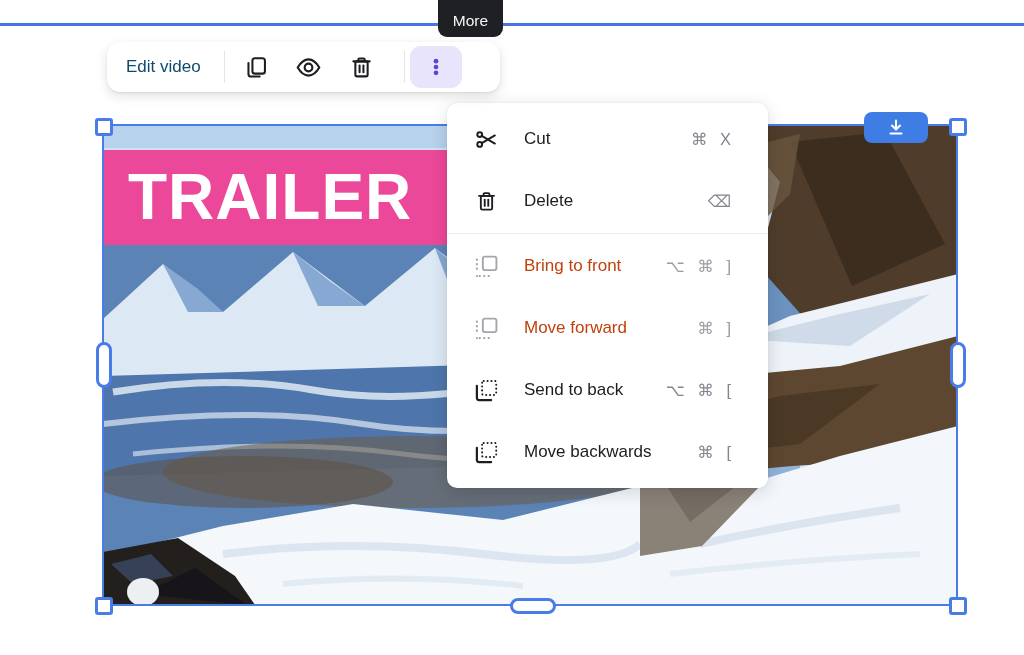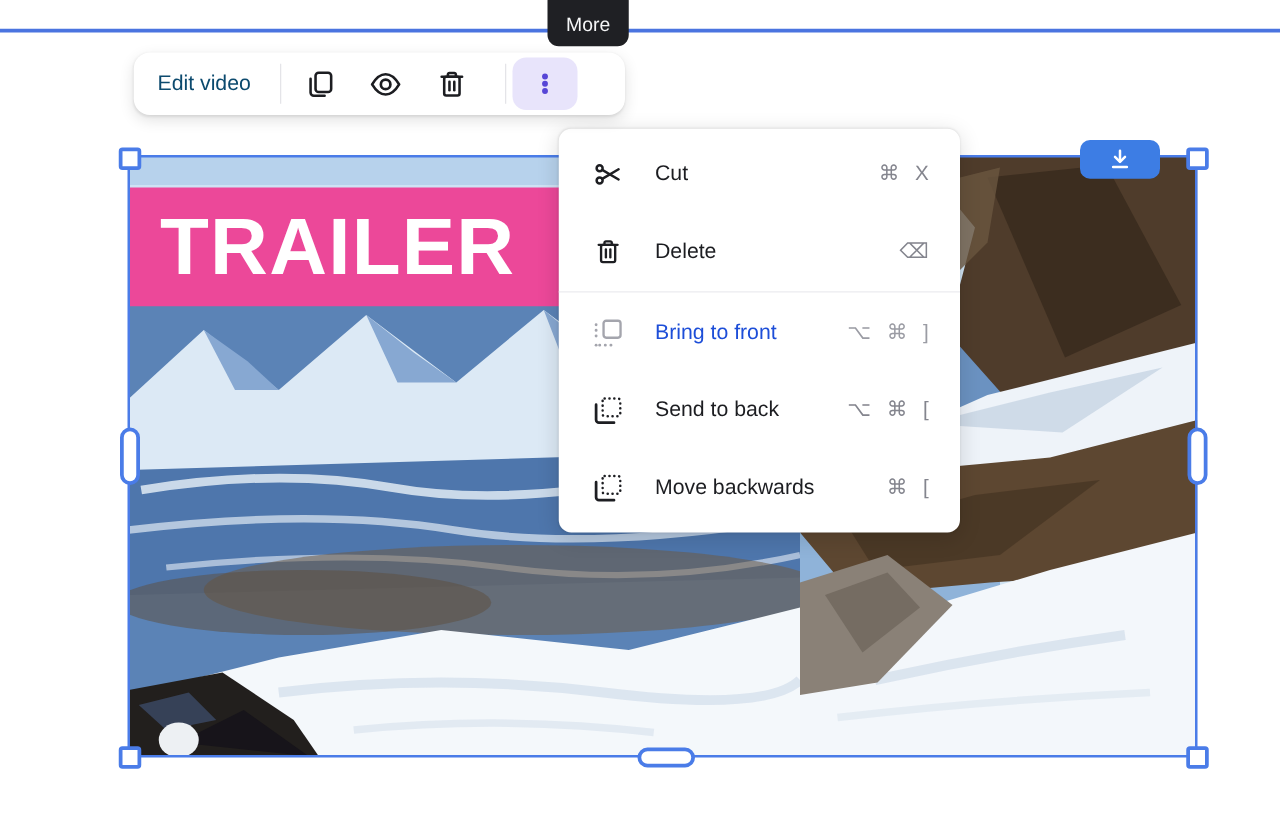--- a/index.html
+++ b/index.html
@@ -44,28 +44,28 @@
   }
 
   
   .context-menu{
     position:absolute;left:447px;top:103px;width:321px;z-index:5;
     background:#ffffff;border-radius:10px;padding:5px 0;
     box-shadow:0 4px 18px rgba(0,0,0,.14),0 0 2px rgba(0,0,0,.10);
   }
   .menu-item{
     height:62px;display:flex;align-items:center;
-    padding:0 24px 0 27px;cursor:pointer;
+    padding:0 36px 0 27px;cursor:pointer;
   }
   .mi-icon{width:24px;height:24px;display:flex;align-items:center;justify-content:center;color:#1d1e22;flex:none;}
   .mi-label{margin-left:26px;font-size:17px;color:#1c1d21;}
   .mi-shortcut{margin-left:auto;font-size:16.5px;color:#84858e;word-spacing:6px;letter-spacing:1px;}
   .menu-item.disabled{cursor:default;}
   .menu-item.disabled .mi-icon{color:#a4a5ad;}
-  .menu-item.disabled .mi-label{color:#1d4ed8;}
+  .menu-item.disabled .mi-label{color:#c2410c;}
   .menu-item.disabled .mi-shortcut{color:#9b9ca4;}
   .menu-divider{height:1px;background:#ececef;margin:1px 0;}
 
   
   .toolbar{
     position:absolute;left:107px;top:42px;width:393px;height:50px;z-index:6;
     background:#ffffff;border-radius:13px;display:flex;align-items:center;
     box-shadow:0 1px 2px rgba(0,0,0,.08),0 4px 12px rgba(0,0,0,.12);
   }
   .tb-label{
@@ -203,20 +203,32 @@
           <rect x="7.5" y="1.5" width="13" height="13" rx="2" stroke-width="1.8"></rect>
           <path d="M1.8 4.5 V17" stroke-width="2.2" stroke-linecap="round" stroke-dasharray="0.1 4.2"></path>
           <path d="M4.5 20.2 H17" stroke-width="2.2" stroke-linecap="round" stroke-dasharray="0.1 4.2"></path>
           <path d="M1.8 20.2 h0.01" stroke-width="2.2" stroke-linecap="round"></path>
         </svg>
       </span>
       <span class="mi-label">Bring to front</span>
       <span class="mi-shortcut">⌥ ⌘ ]</span>
     </div>
 
+    <div class="menu-item disabled">
+      <span class="mi-icon">
+        <svg width="23" height="23" viewBox="0 0 22 22" fill="none" stroke="currentColor">
+          <rect x="7.5" y="1.5" width="13" height="13" rx="2" stroke-width="1.8"></rect>
+          <path d="M1.8 4.5 V17" stroke-width="2.2" stroke-linecap="round" stroke-dasharray="0.1 4.2"></path>
+          <path d="M4.5 20.2 H17" stroke-width="2.2" stroke-linecap="round" stroke-dasharray="0.1 4.2"></path>
+          <path d="M1.8 20.2 h0.01" stroke-width="2.2" stroke-linecap="round"></path>
+        </svg>
+      </span>
+      <span class="mi-label">Move forward</span>
+      <span class="mi-shortcut">⌘ ]</span>
+    </div>
 
     <div class="menu-item">
       <span class="mi-icon">
         <svg width="23" height="23" viewBox="0 0 22 22" fill="none" stroke="currentColor">
           <rect x="6.8" y="1.8" width="13.5" height="13.5" rx="1.5" stroke-width="1.9" stroke-linecap="round" stroke-dasharray="0.1 3.6"></rect>
           <path d="M1.8 6.5 V18 a2.2 2.2 0 0 0 2.2 2.2 H15.5" stroke-width="2.1" stroke-linecap="round"></path>
         </svg>
       </span>
       <span class="mi-label">Send to back</span>
       <span class="mi-shortcut">⌥ ⌘ [</span>

